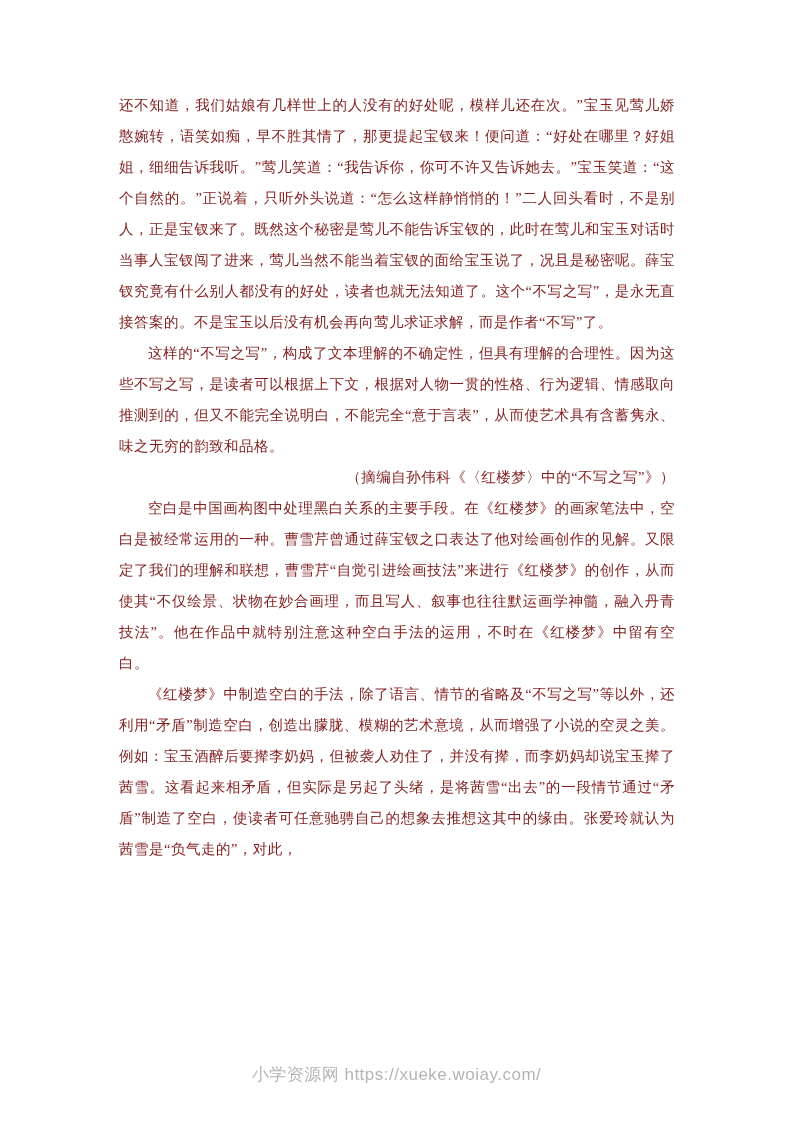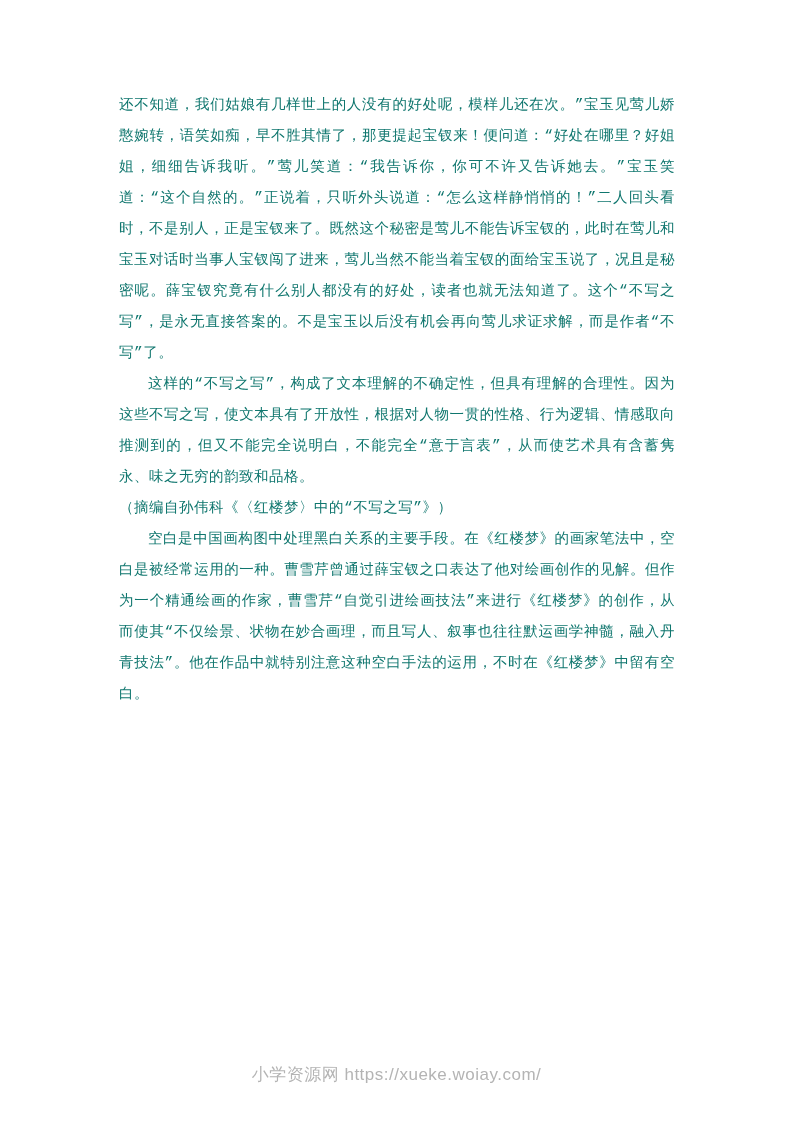--- a/index.html
+++ b/index.html
@@ -12,37 +12,37 @@
     width: 793px;
     height: 1122px;
     background: #ffffff;
     overflow: hidden;
   }
   .doc-body {
     position: absolute;
     left: 119px;
     top: 90px;
     width: 556px;
-    font-family: Liberation Mono, monospace;
+    font-family: Liberation Serif, serif;
     font-size: 14.5px;
     line-height: 31px;
-    color: #0f766e;
+    color: #7f1d1d;
     text-align: justify;
     letter-spacing: 0.5px;
   }
   .doc-body p {
     margin: 0;
     text-indent: 2em;
   }
   .doc-body p.continued {
     text-indent: 0;
   }
   .doc-body p.attribution {
     text-indent: 0;
-    text-align: left;
+    text-align: right;
   }
   .page-footer {
     position: absolute;
     left: 0;
     top: 1062px;
     width: 100%;
     text-align: center;
     font-family: "Liberation Sans", "DejaVu Sans", sans-serif;
     font-size: 17px;
     line-height: 26px;
@@ -53,27 +53,28 @@
 </head>
 <body>
 
 <div class="page">
 
   <div class="doc-body">
 
     <p class="continued">还不知道，我们姑娘有几样世上的人没有的好处呢，模样儿还在次。”宝玉见莺儿娇憨婉转，语笑如痴，早不胜其情了，那更提起宝钗来！便问道：“好处在哪里？好姐姐，细细告诉我听。”莺儿笑道：“我告诉你，你可不许又告诉她去。”宝玉笑道：“这个自然的。”正说着，只听外头说道：“怎么这样静悄悄的！”二人回头看时，不是别人，正是宝钗来了。既然这个秘密是莺儿不能告诉宝钗的，此时在莺儿和宝玉对话时当事人宝钗闯了进来，莺儿当然不能当着宝钗的面给宝玉说了，况且是秘密呢。薛宝钗究竟有什么别人都没有的好处，读者也就无法知道了。这个“不写之写”，是永无直接答案的。不是宝玉以后没有机会再向莺儿求证求解，而是作者“不写”了。</p>
 
 
-    <p>这样的“不写之写”，构成了文本理解的不确定性，但具有理解的合理性。因为这些不写之写，使文本具有了开放性，根据对人物一贯的性格、行为逻辑、情感取向推测到的，但又不能完全说明白，不能完全“意于言表”，从而使艺术具有含蓄隽永、味之无穷的韵致和品格。</p>
+    <p>这样的“不写之写”，构成了文本理解的不确定性，但具有理解的合理性。因为这些不写之写，是读者可以根据上下文，根据对人物一贯的性格、行为逻辑、情感取向推测到的，但又不能完全说明白，不能完全“意于言表”，从而使艺术具有含蓄隽永、味之无穷的韵致和品格。</p>
 
     <p class="attribution">（摘编自孙伟科《〈红楼梦〉中的“不写之写”》）</p>
 
 
-    <p>空白是中国画构图中处理黑白关系的主要手段。在《红楼梦》的画家笔法中，空白是被经常运用的一种。曹雪芹曾通过薛宝钗之口表达了他对绘画创作的见解。但作为一个精通绘画的作家，曹雪芹“自觉引进绘画技法”来进行《红楼梦》的创作，从而使其“不仅绘景、状物在妙合画理，而且写人、叙事也往往默运画学神髓，融入丹青技法”。他在作品中就特别注意这种空白手法的运用，不时在《红楼梦》中留有空白。</p>
+    <p>空白是中国画构图中处理黑白关系的主要手段。在《红楼梦》的画家笔法中，空白是被经常运用的一种。曹雪芹曾通过薛宝钗之口表达了他对绘画创作的见解。又限定了我们的理解和联想，曹雪芹“自觉引进绘画技法”来进行《红楼梦》的创作，从而使其“不仅绘景、状物在妙合画理，而且写人、叙事也往往默运画学神髓，融入丹青技法”。他在作品中就特别注意这种空白手法的运用，不时在《红楼梦》中留有空白。</p>
 
+    <p>《红楼梦》中制造空白的手法，除了语言、情节的省略及“不写之写”等以外，还利用“矛盾”制造空白，创造出朦胧、模糊的艺术意境，从而增强了小说的空灵之美。例如：宝玉酒醉后要撵李奶妈，但被袭人劝住了，并没有撵，而李奶妈却说宝玉撵了茜雪。这看起来相矛盾，但实际是另起了头绪，是将茜雪“出去”的一段情节通过“矛盾”制造了空白，使读者可任意驰骋自己的想象去推想这其中的缘由。张爱玲就认为茜雪是“负气走的”，对此，</p>
 
   </div>
 
   <div class="page-footer">
     <span>小学资源网</span>
     <span>https://xueke.woiay.com/</span>
   </div>
 
 </div>
 

